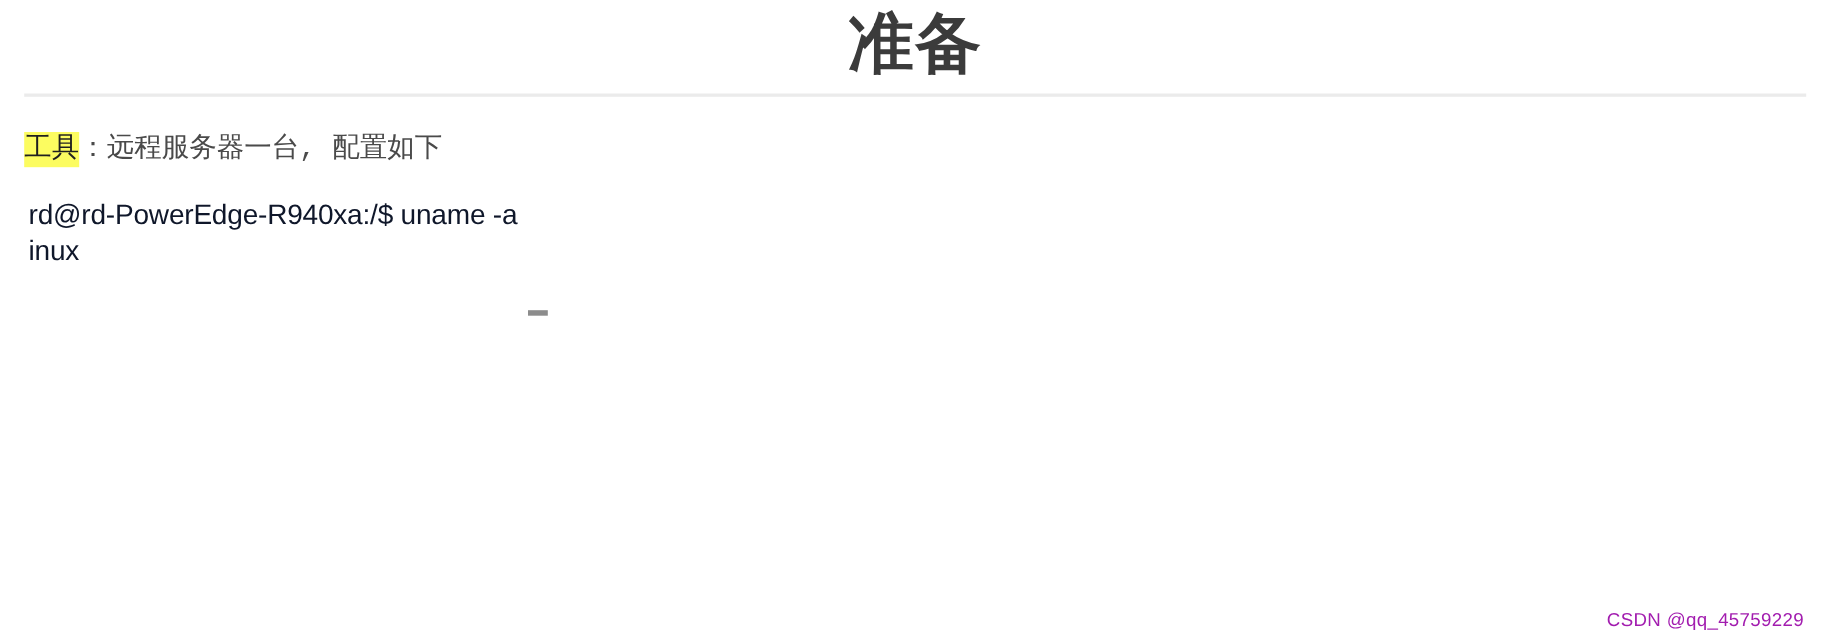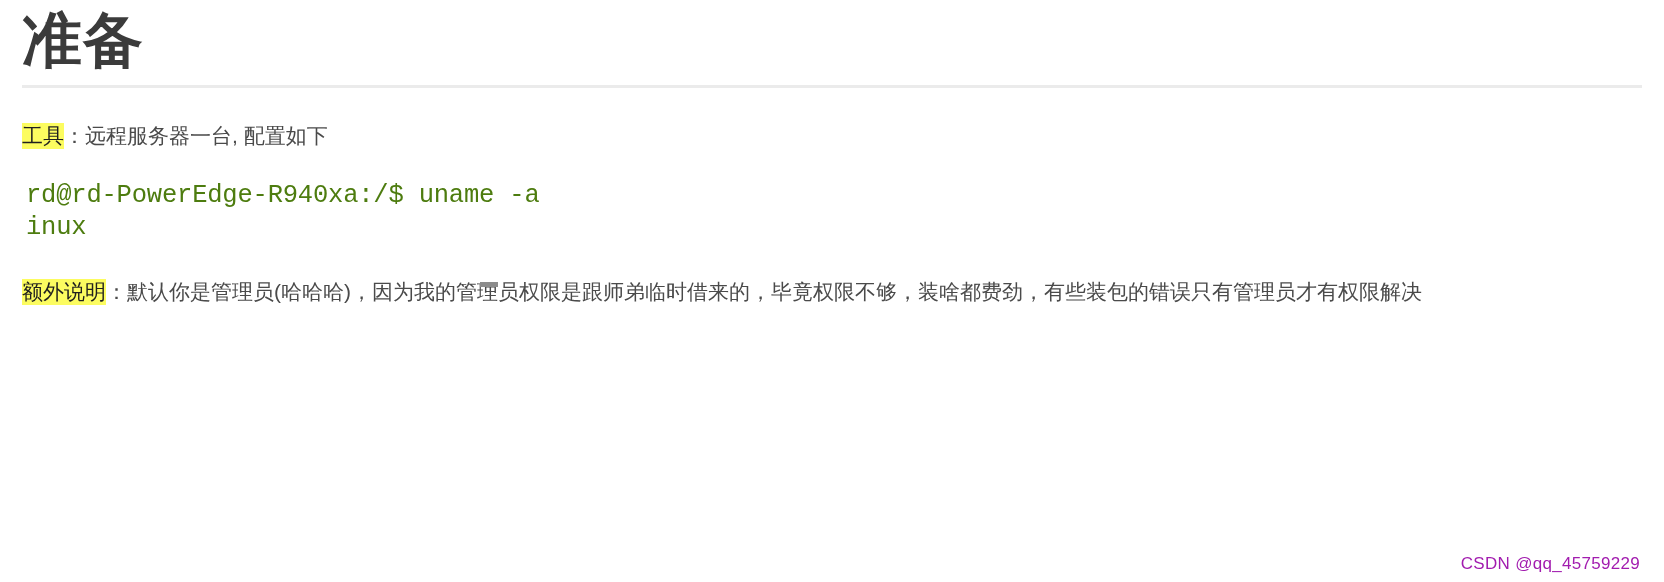--- a/index.html
+++ b/index.html
@@ -28,61 +28,62 @@
   
   .article-title {
     font-size: 60px;
     line-height: 1.15;
     font-weight: bold;
     color: #3b3b3b;
     letter-spacing: 1px;
     margin: 0;
     padding: 6px 0 10px 0;
     font-family: "DejaVu Sans", "Liberation Sans", sans-serif;
+    text-align: center;
   }
 
   .title-rule {
     height: 3px;
     background: #ebebeb;
     width: 100%;
     margin: 0 0 0 0;
   }
 
   
   .para {
-    font-size: 21px;
+    font-size: 25px;
     line-height: 44px;
     color: #4a4a4a;
     margin: 0;
     padding: 0;
-    font-family: Liberation Sans, sans-serif;
+    font-family: Liberation Mono, monospace;
   }
 
   .para.p-tools   { margin-top: 26px; }
   .para.p-goal    { margin-top: 22px; }
   .para.p-extra   { margin-top: 26px; }
 
   .hl {
     background: #fcfc60;
     padding: 1px 0 2px 0;
     color: #1f1f1f;
   }
 
   .sep {
     letter-spacing: 0px;
   }
 
   
   .codeblock {
     margin: 22px 0 0 0;
     padding: 0 0 0 4px;
-    font-family: Liberation Mono, monospace;
+    font-family: Liberation Sans, sans-serif;
     font-size: 25.5px;
     line-height: 32px;
-    color: #4d7c0f;
+    color: #0f172a;
     white-space: pre;
     letter-spacing: -0.2px;
     position: relative;
   }
   .codeblock .cl {
     display: block;
     white-space: pre;
   }
 
   .caret {
@@ -113,16 +114,15 @@
 
   <h1 class="article-title">准备</h1>
 
   <div class="title-rule"></div>
 
   <p class="para p-tools"><span class="hl">工具</span><span class="sep">：</span><span>远程服务器一台, 配置如下</span></p>
 
   <pre class="codeblock"><span class="cl">rd@rd-PowerEdge-R940xa:/$ uname -a</span><span class="cl">inux</span><span class="caret"></span></pre>
 
 
-  <p class="para p-extra"><span class="hl">额外说明</span><span class="sep">：</span><span>默认你是管理员(哈哈哈)，因为我的管理员权限是跟师弟临时借来的，毕竟权限不够，装啥都费劲，有些装包的错误只有管理员才有权限解决</span></p>
 
   <div class="watermark">CSDN @qq_45759229</div>
 </div>
 
 </body></html>

